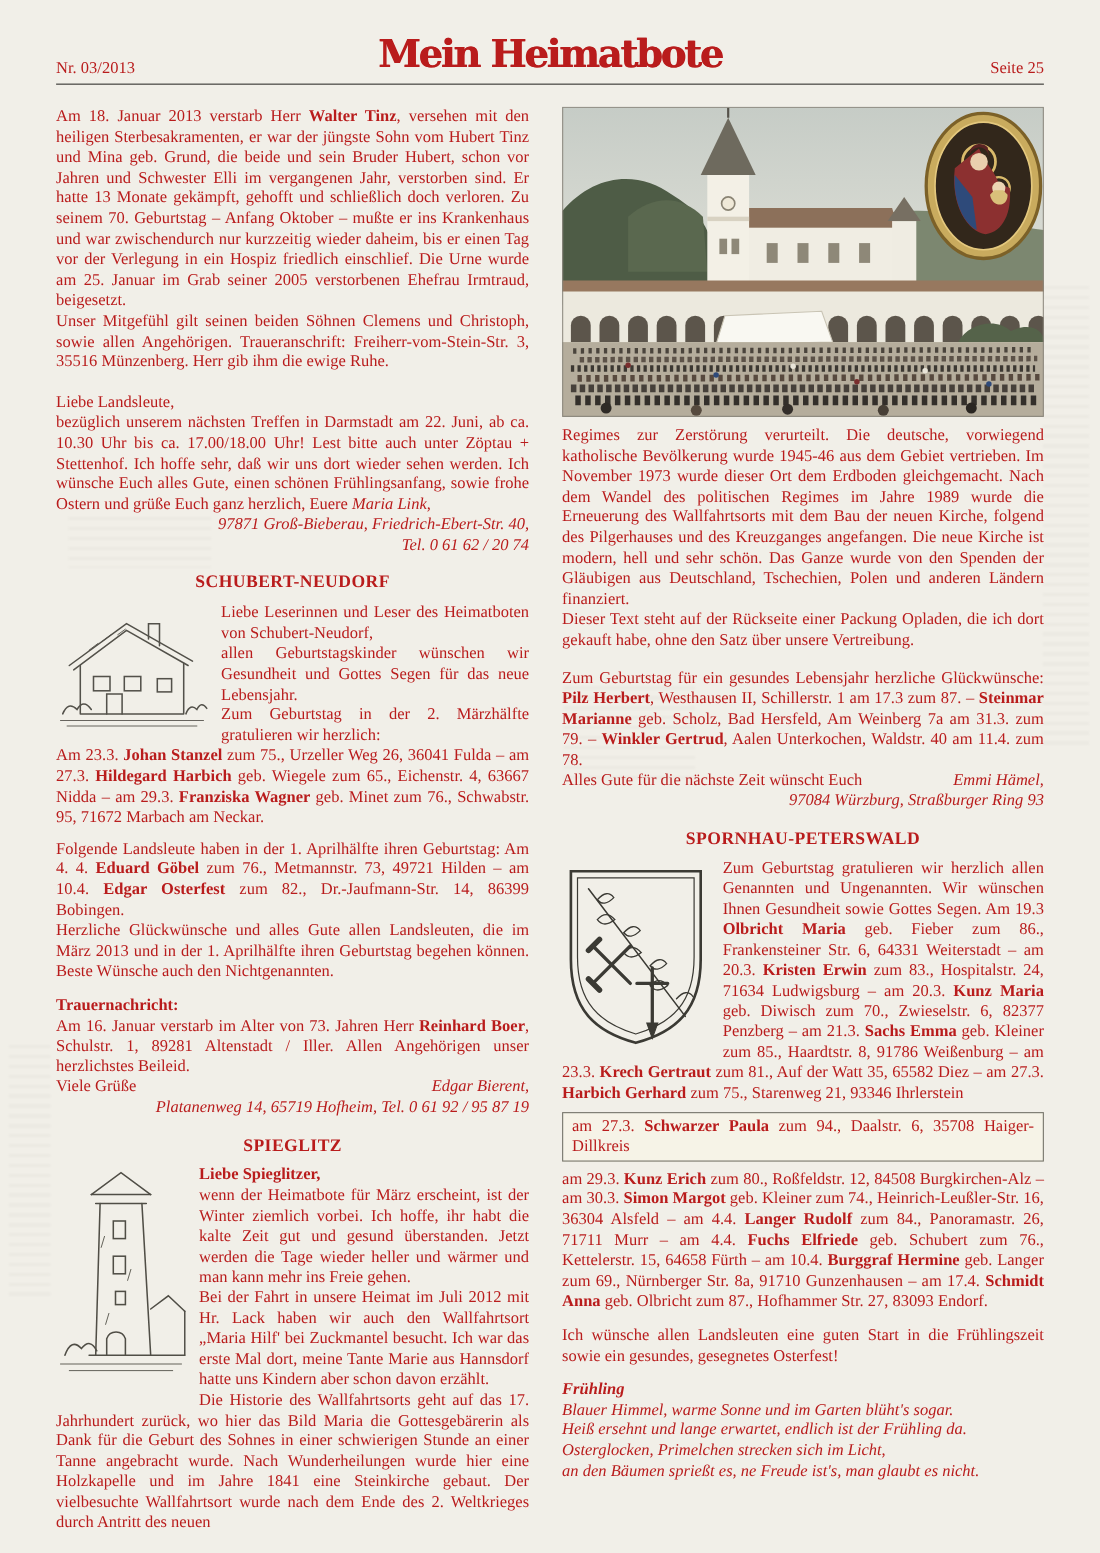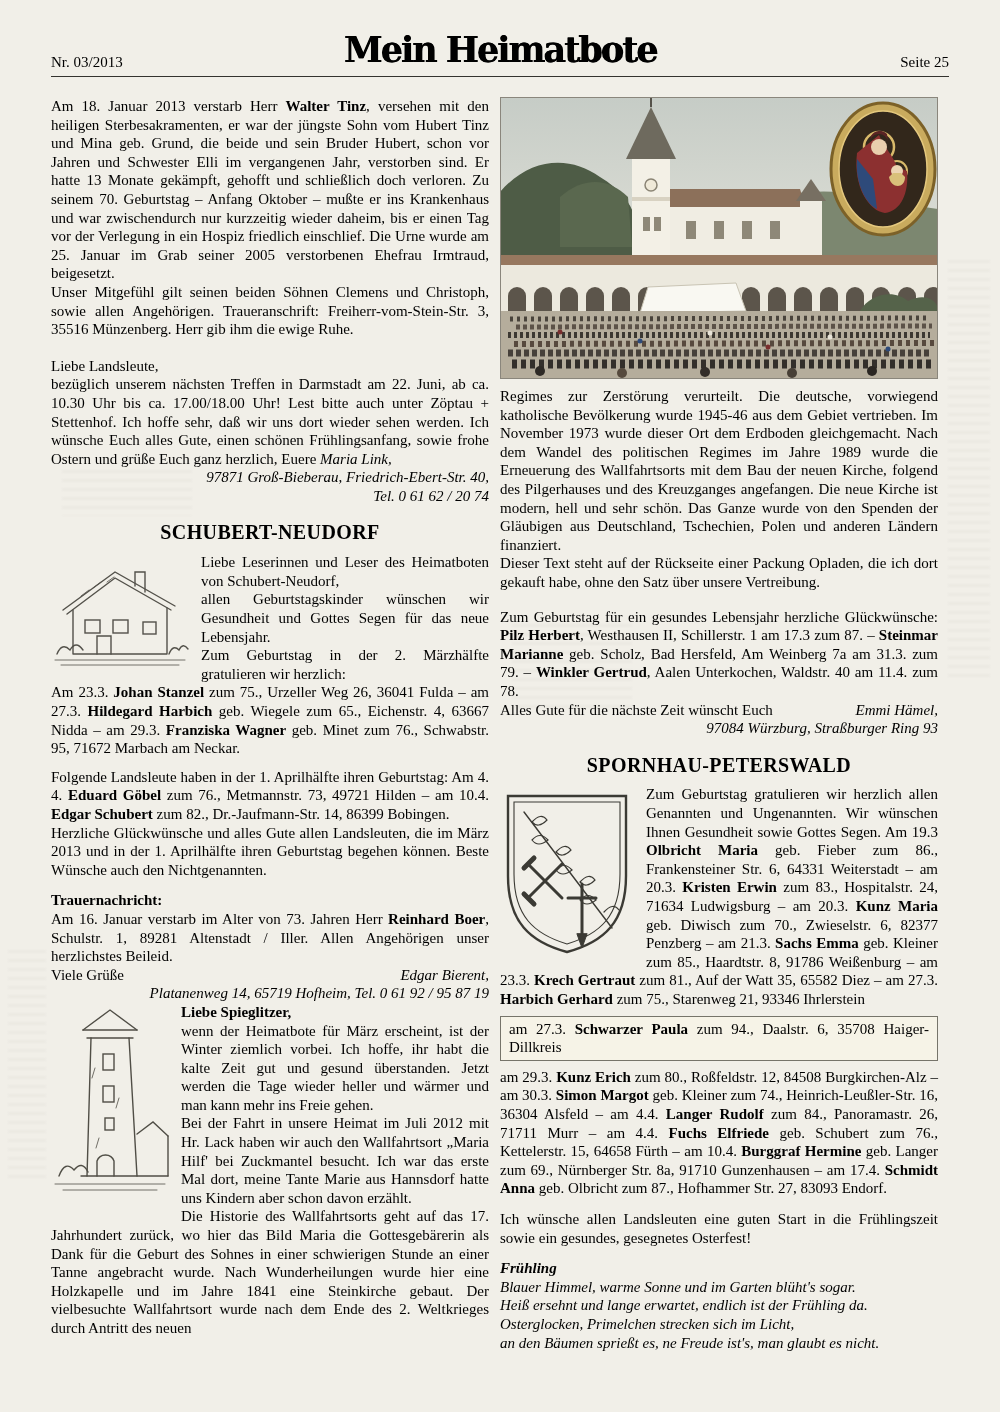--- a/index.html
+++ b/index.html
@@ -1,40 +1,40 @@
 <!DOCTYPE html>
 <html lang="de"><head>
 <meta charset="utf-8">
 <style>
   * { margin:0; padding:0; box-sizing:border-box; }
   html,body { background:#777; }
   .page {
     position:relative; width:1000px; height:1412px; margin:0 auto;
-    background:#f1efe8; color:#000000; overflow:hidden;
+    background:#f1efe8; color:#b91c1c; overflow:hidden;
     font-family:"Liberation Serif", serif; font-size:15px; line-height:1.24;
   }
   .inner { position:absolute; left:51px; right:51px; top:34px; z-index:2; }
   .hdr { position:relative; height:40px; }
   .hdr .issue { position:absolute; left:0; bottom:2px; font-size:15px; }
   .hdr .pageno { position:absolute; right:0; bottom:2px; font-size:15px; }
   .hdr .masthead {
     position:absolute; left:0; right:0; top:-6px; text-align:center;
     font-family:"DejaVu Serif", serif; font-weight:bold; font-size:35px;
     letter-spacing:-2px; text-shadow:0.6px 0 0 currentColor;
   }
   .rule { border-bottom:1.6px solid #34332f; margin-top:2px; }
-  .cols { display:flex; gap:11px; margin-top:20px; }
+  .cols { display:flex; gap:30px; margin-top:20px; }
   .col { width:438px; }
   .para { text-align:justify; hyphens:auto; }
   .b { font-weight:bold; }
   .i { font-style:italic; }
   .sig { text-align:right; font-style:italic; }
   .sig-row { display:flex; justify-content:space-between; align-items:flex-start; }
   .sig-row .r { font-style:italic; text-align:right; }
-  .sec-head { text-align:center; font-weight:bold; font-size:20px; letter-spacing:.4px; margin:15px 0 8px; }
+  .sec-head { text-align:center; font-weight:bold; font-size:16px; letter-spacing:.4px; margin:15px 0 8px; }
   .bold-line { font-weight:bold; }
   .fl { float:left; margin:3px 12px 2px 0; }
   .clear { clear:both; }.mt8{margin-top:8px}.mt10{margin-top:10px}.mt12{margin-top:12px}.mt16{margin-top:16px}.mt18{margin-top:18px}
   .photo { width:438px; }
   .photo svg { display:block; }
   .hl-box { border:1px solid #76746a; background:#f6f3e7; padding:3px 8px; margin:7px 0; }
   .poem-head { font-weight:bold; font-style:italic; margin-top:12px; }
   .poem-line { font-style:italic; }
   .ghost {
     position:absolute; z-index:1; opacity:.55; filter:blur(1px); pointer-events:none;
@@ -91,31 +91,32 @@
               </g>
             </svg>
           </span>
           <p class="para"><span>Liebe Leserinnen und Leser des Heimatboten von Schubert-Neudorf,</span></p>
           <p class="para"><span>allen Geburtstagskinder wünschen wir Gesundheit und Gottes Segen für das neue Lebensjahr.</span></p>
           <p class="para"><span>Zum Geburtstag in der 2. Märzhälfte gratulieren wir herzlich:</span></p>
           <p class="para"><span>Am 23.3. </span><span class="b">Johan Stanzel</span><span> zum 75., Urzeller Weg 26, 36041 Fulda – am 27.3. </span><span class="b">Hildegard Harbich</span><span> geb. Wiegele zum 65., Eichenstr. 4, 63667 Nidda – am 29.3. </span><span class="b">Franziska Wagner</span><span> geb. Minet zum 76., Schwabstr. 95, 71672 Marbach am Neckar.</span></p>
         </div>
         <div class="clear"></div>
 
-        <p class="para mt10"><span>Folgende Landsleute haben in der 1. Aprilhälfte ihren Geburtstag: Am 4. 4. </span><span class="b">Eduard Göbel</span><span> zum 76., Metmannstr. 73, 49721 Hilden – am 10.4. </span><span class="b">Edgar Schubert</span><span> zum 82., Dr.-Jaufmann-Str. 14, 86399 Bobingen.</span></p>
+        <p class="para mt10"><span>Folgende Landsleute haben in der 1. Aprilhälfte ihren Geburtstag: Am 4. 4. </span><span class="b">Eduard Göbel</span><span> zum 76., Metmannstr. 73, 49721 Hilden – am 10.4. </span><span class="b">Edgar Osterfest</span><span> zum 82., Dr.-Jaufmann-Str. 14, 86399 Bobingen.</span></p>
         <p class="para"><span>Herzliche Glückwünsche und alles Gute allen Landsleuten, die im März 2013 und in der 1. Aprilhälfte ihren Geburtstag begehen können. Beste Wünsche auch den Nichtgenannten.</span></p>
 
         <p class="para bold-line mt12">Trauernachricht:</p>
         <p class="para"><span>Am 16. Januar verstarb im Alter von 73. Jahren Herr </span><span class="b">Reinhard Boer</span><span>, Schulstr. 1, 89281 Altenstadt / Iller. Allen Angehörigen unser herzlichstes Beileid.</span></p>
         <div class="sig-row">
           <span>Viele Grüße</span>
           <span class="r">Edgar Bierent,</span>
         </div>
         <div class="sig">Platanenweg 14, 65719 Hofheim, Tel. 0 61 92 / 95 87 19</div>
 
+        <h2 class="sec-head">SPIEGLITZ</h2>
 
         <div>
           <span class="fl">
             <svg width="118" height="202" viewBox="0 0 118 202">
               <g fill="none" stroke="#504e46" stroke-width="1.4" stroke-linecap="round">
                 <path d="M32,24 L59,4 L86,24"></path>
                 <path d="M32,24 H86 M36,32 H82"></path>
                 <path d="M40,32 L36,170 M78,32 L86,170"></path>
                 <rect x="52" y="48" width="11" height="16"></rect>
                 <rect x="52" y="80" width="11" height="16"></rect>

